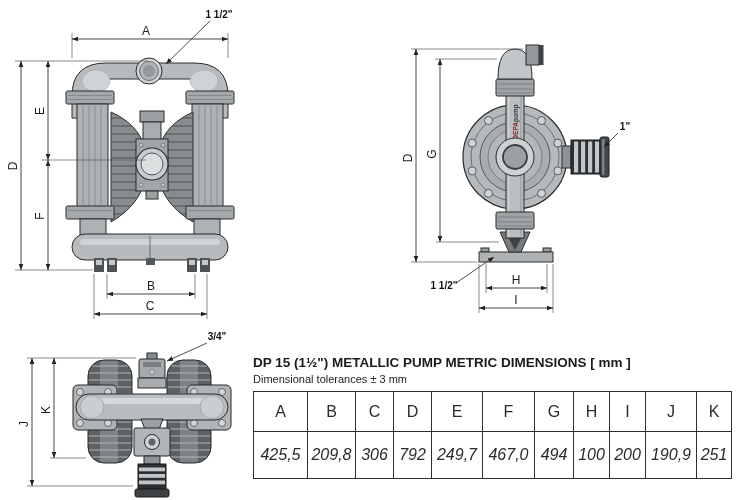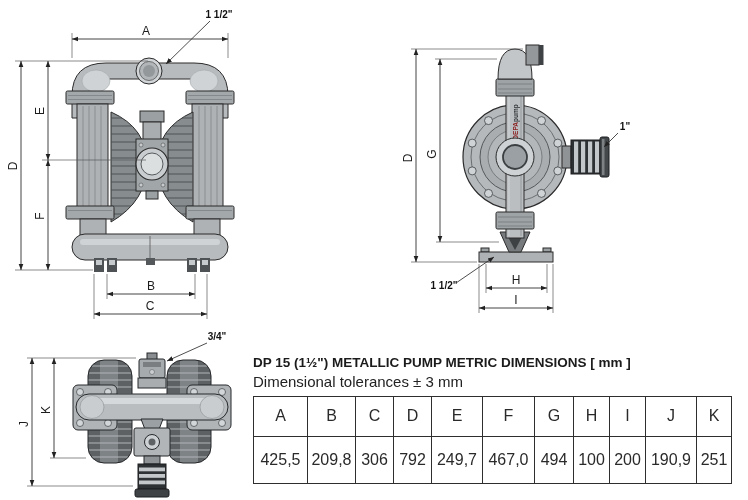--- a/index.html
+++ b/index.html
@@ -8,26 +8,26 @@
   .view{position:absolute;}
   svg text{font-family:"Liberation Sans",sans-serif;}
   .dim{stroke:#2f2f2f;stroke-width:0.9;fill:none;}
   .ext{stroke:#5a5a5a;stroke-width:0.7;fill:none;}
   .lead{stroke:#3a3a3a;stroke-width:0.9;fill:none;}
   .dimtxt{font-size:12px;fill:#1c1c1c;}
   .porttxt{font-size:10px;font-weight:bold;fill:#111111;}
   .outl{stroke:#2b2b2b;stroke-width:1;}
   #table-block{position:absolute;left:253px;top:355px;width:484px;}
   #table-title{font-size:13.5px;font-weight:bold;color:#1b1b1b;margin:0;line-height:1.25;}
-  #table-subtitle{font-size:15px;color:#222222;margin:1px 0 0 0;line-height:1.2;}
+  #table-subtitle{font-size:11px;color:#222222;margin:1px 0 0 0;line-height:1.2;}
   table.dims{border-collapse:collapse;margin-top:5px;table-layout:fixed;width:479px;}
   table.dims td,table.dims th{border:1.4px solid #2e2e2e;text-align:center;vertical-align:middle;
        font-size:16px;color:#2a2a2a;font-weight:normal;padding:0;overflow:hidden;}
   table.dims thead th{height:39px;}
-  table.dims tbody td{height:46px;}
+  table.dims tbody td{height:46px;font-style:italic;}
 </style>
 </head>
 <body>
 
 <div id="canvas">
 
   <svg class="view" style="left:0;top:0" width="260" height="330" viewBox="0 0 260 330">
     <defs>
       <marker id="arF" viewBox="0 0 10 10" refX="9" refY="5" markerWidth="7.5" markerHeight="7.5" orient="auto-start-reverse">
         <path d="M0,1.5 L9,5 L0,8.5 Z" fill="#222"></path>

